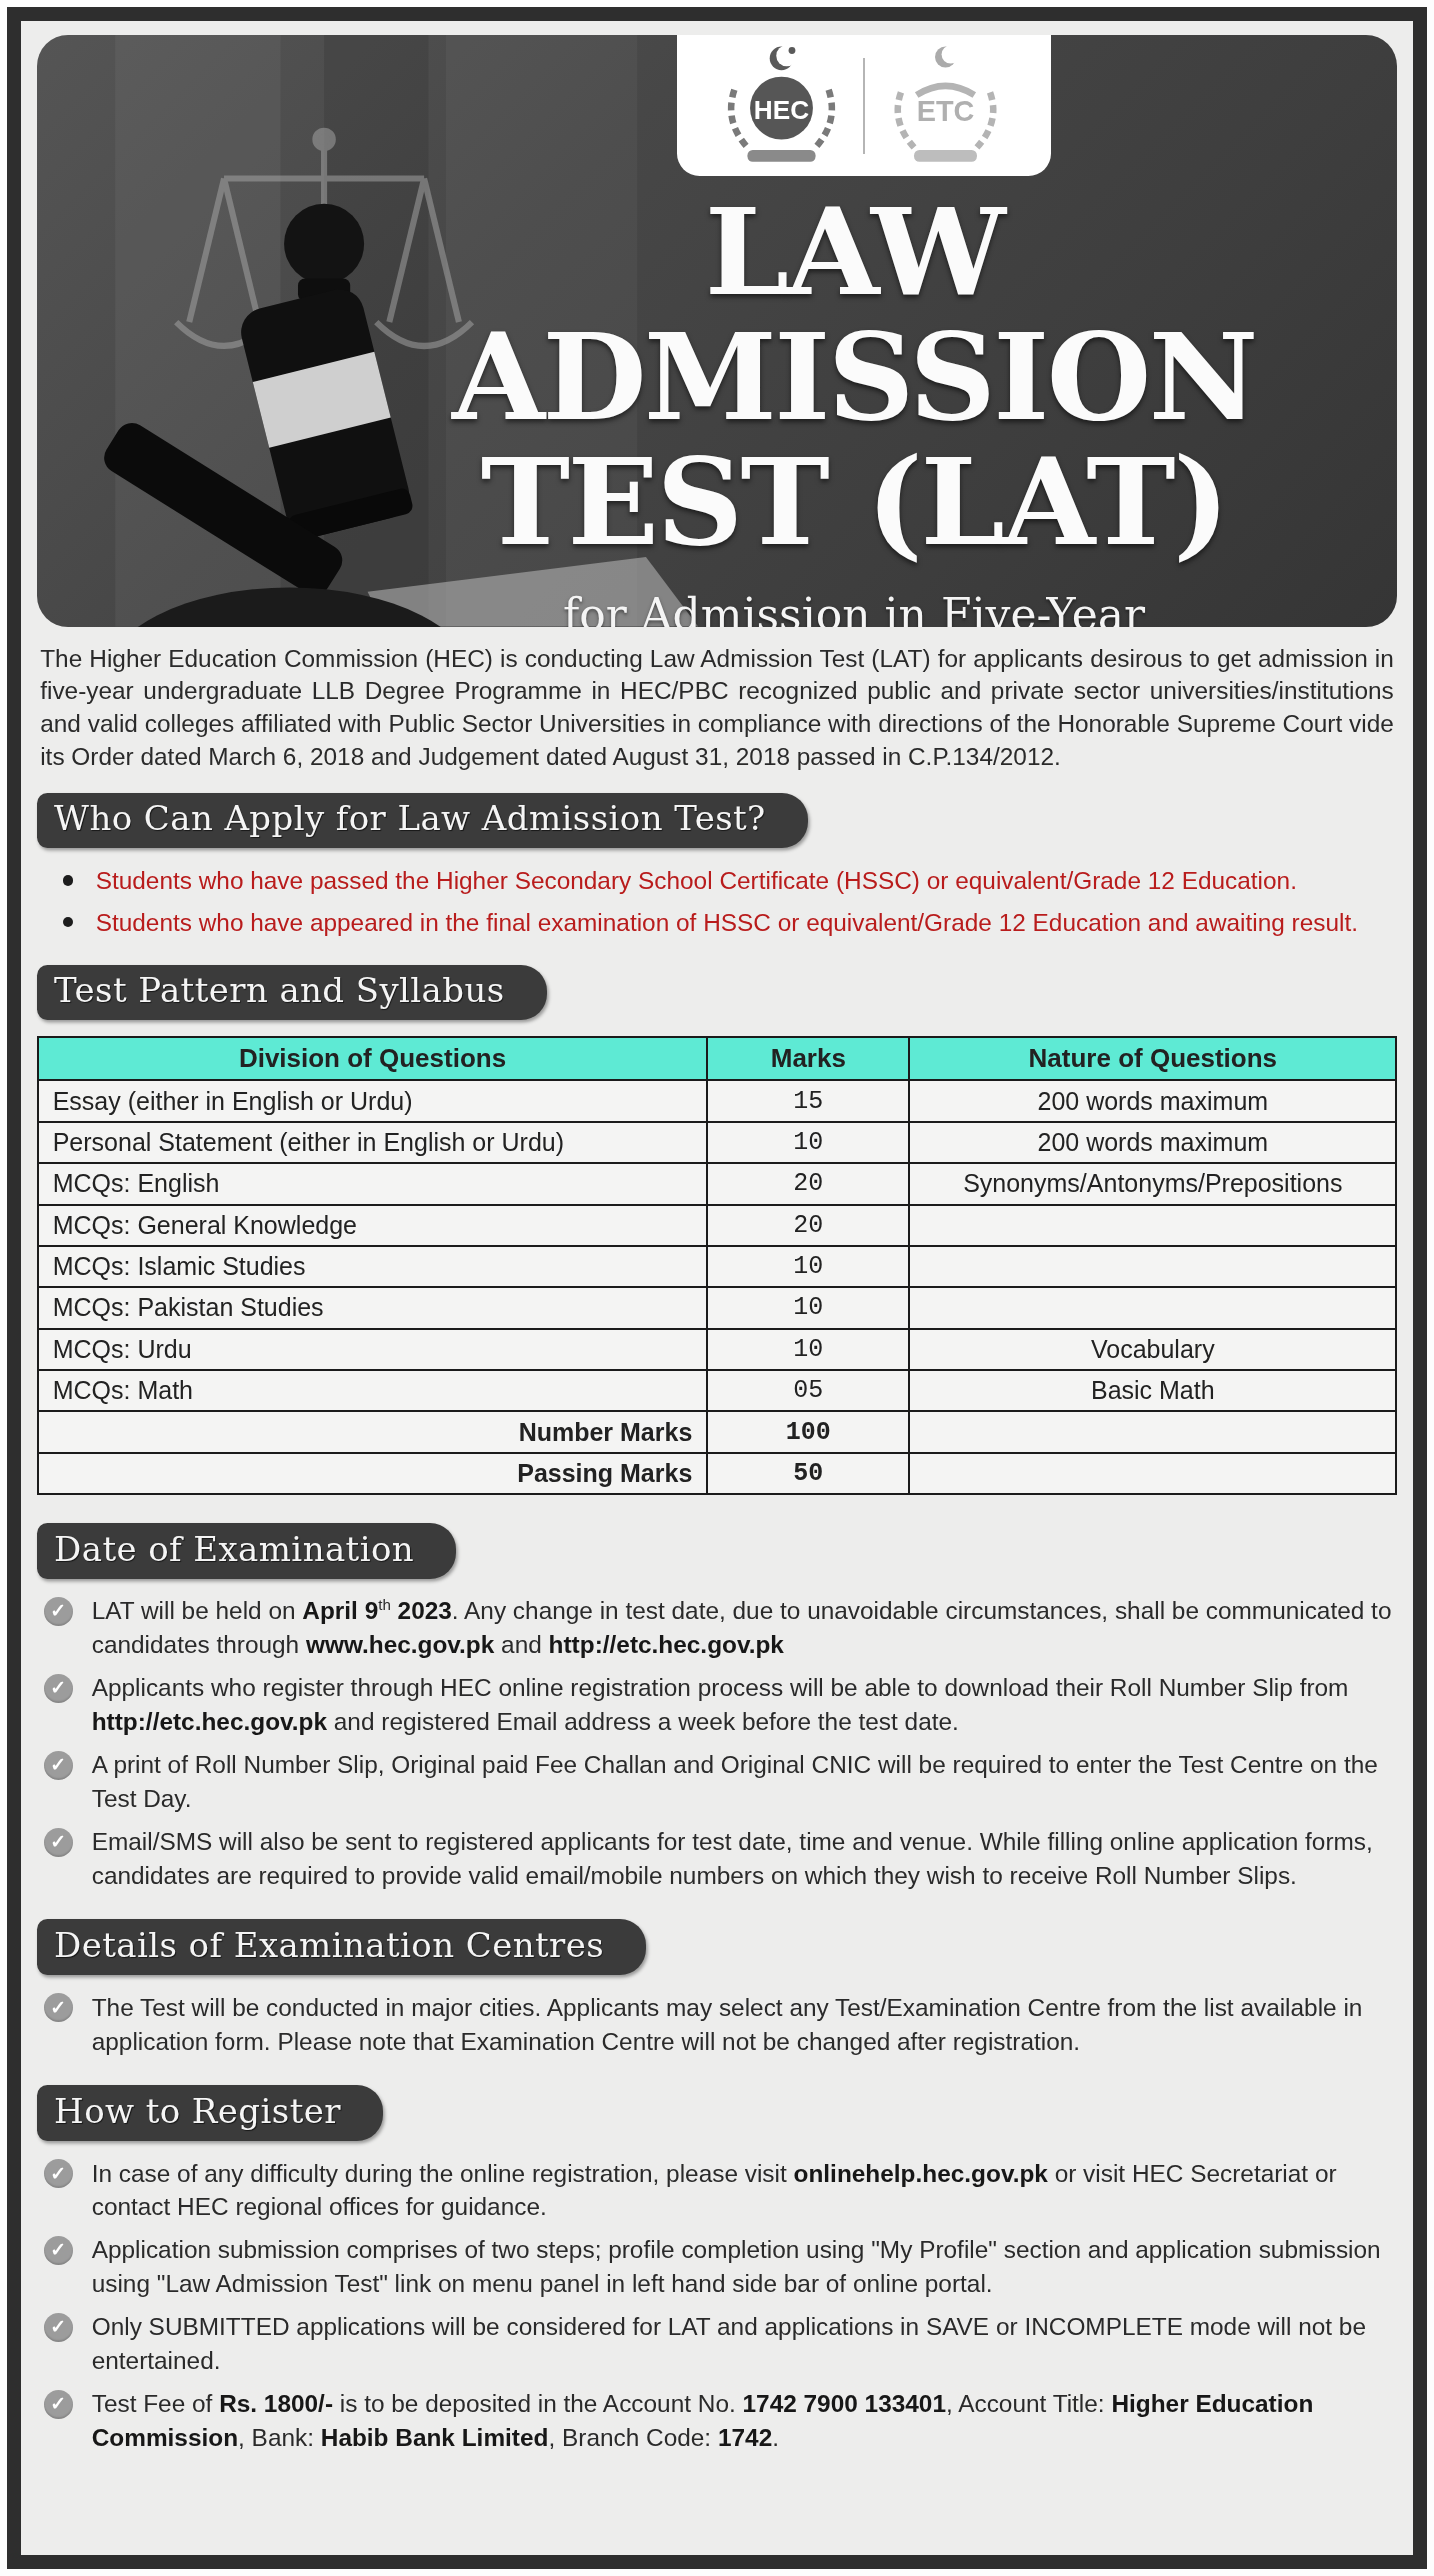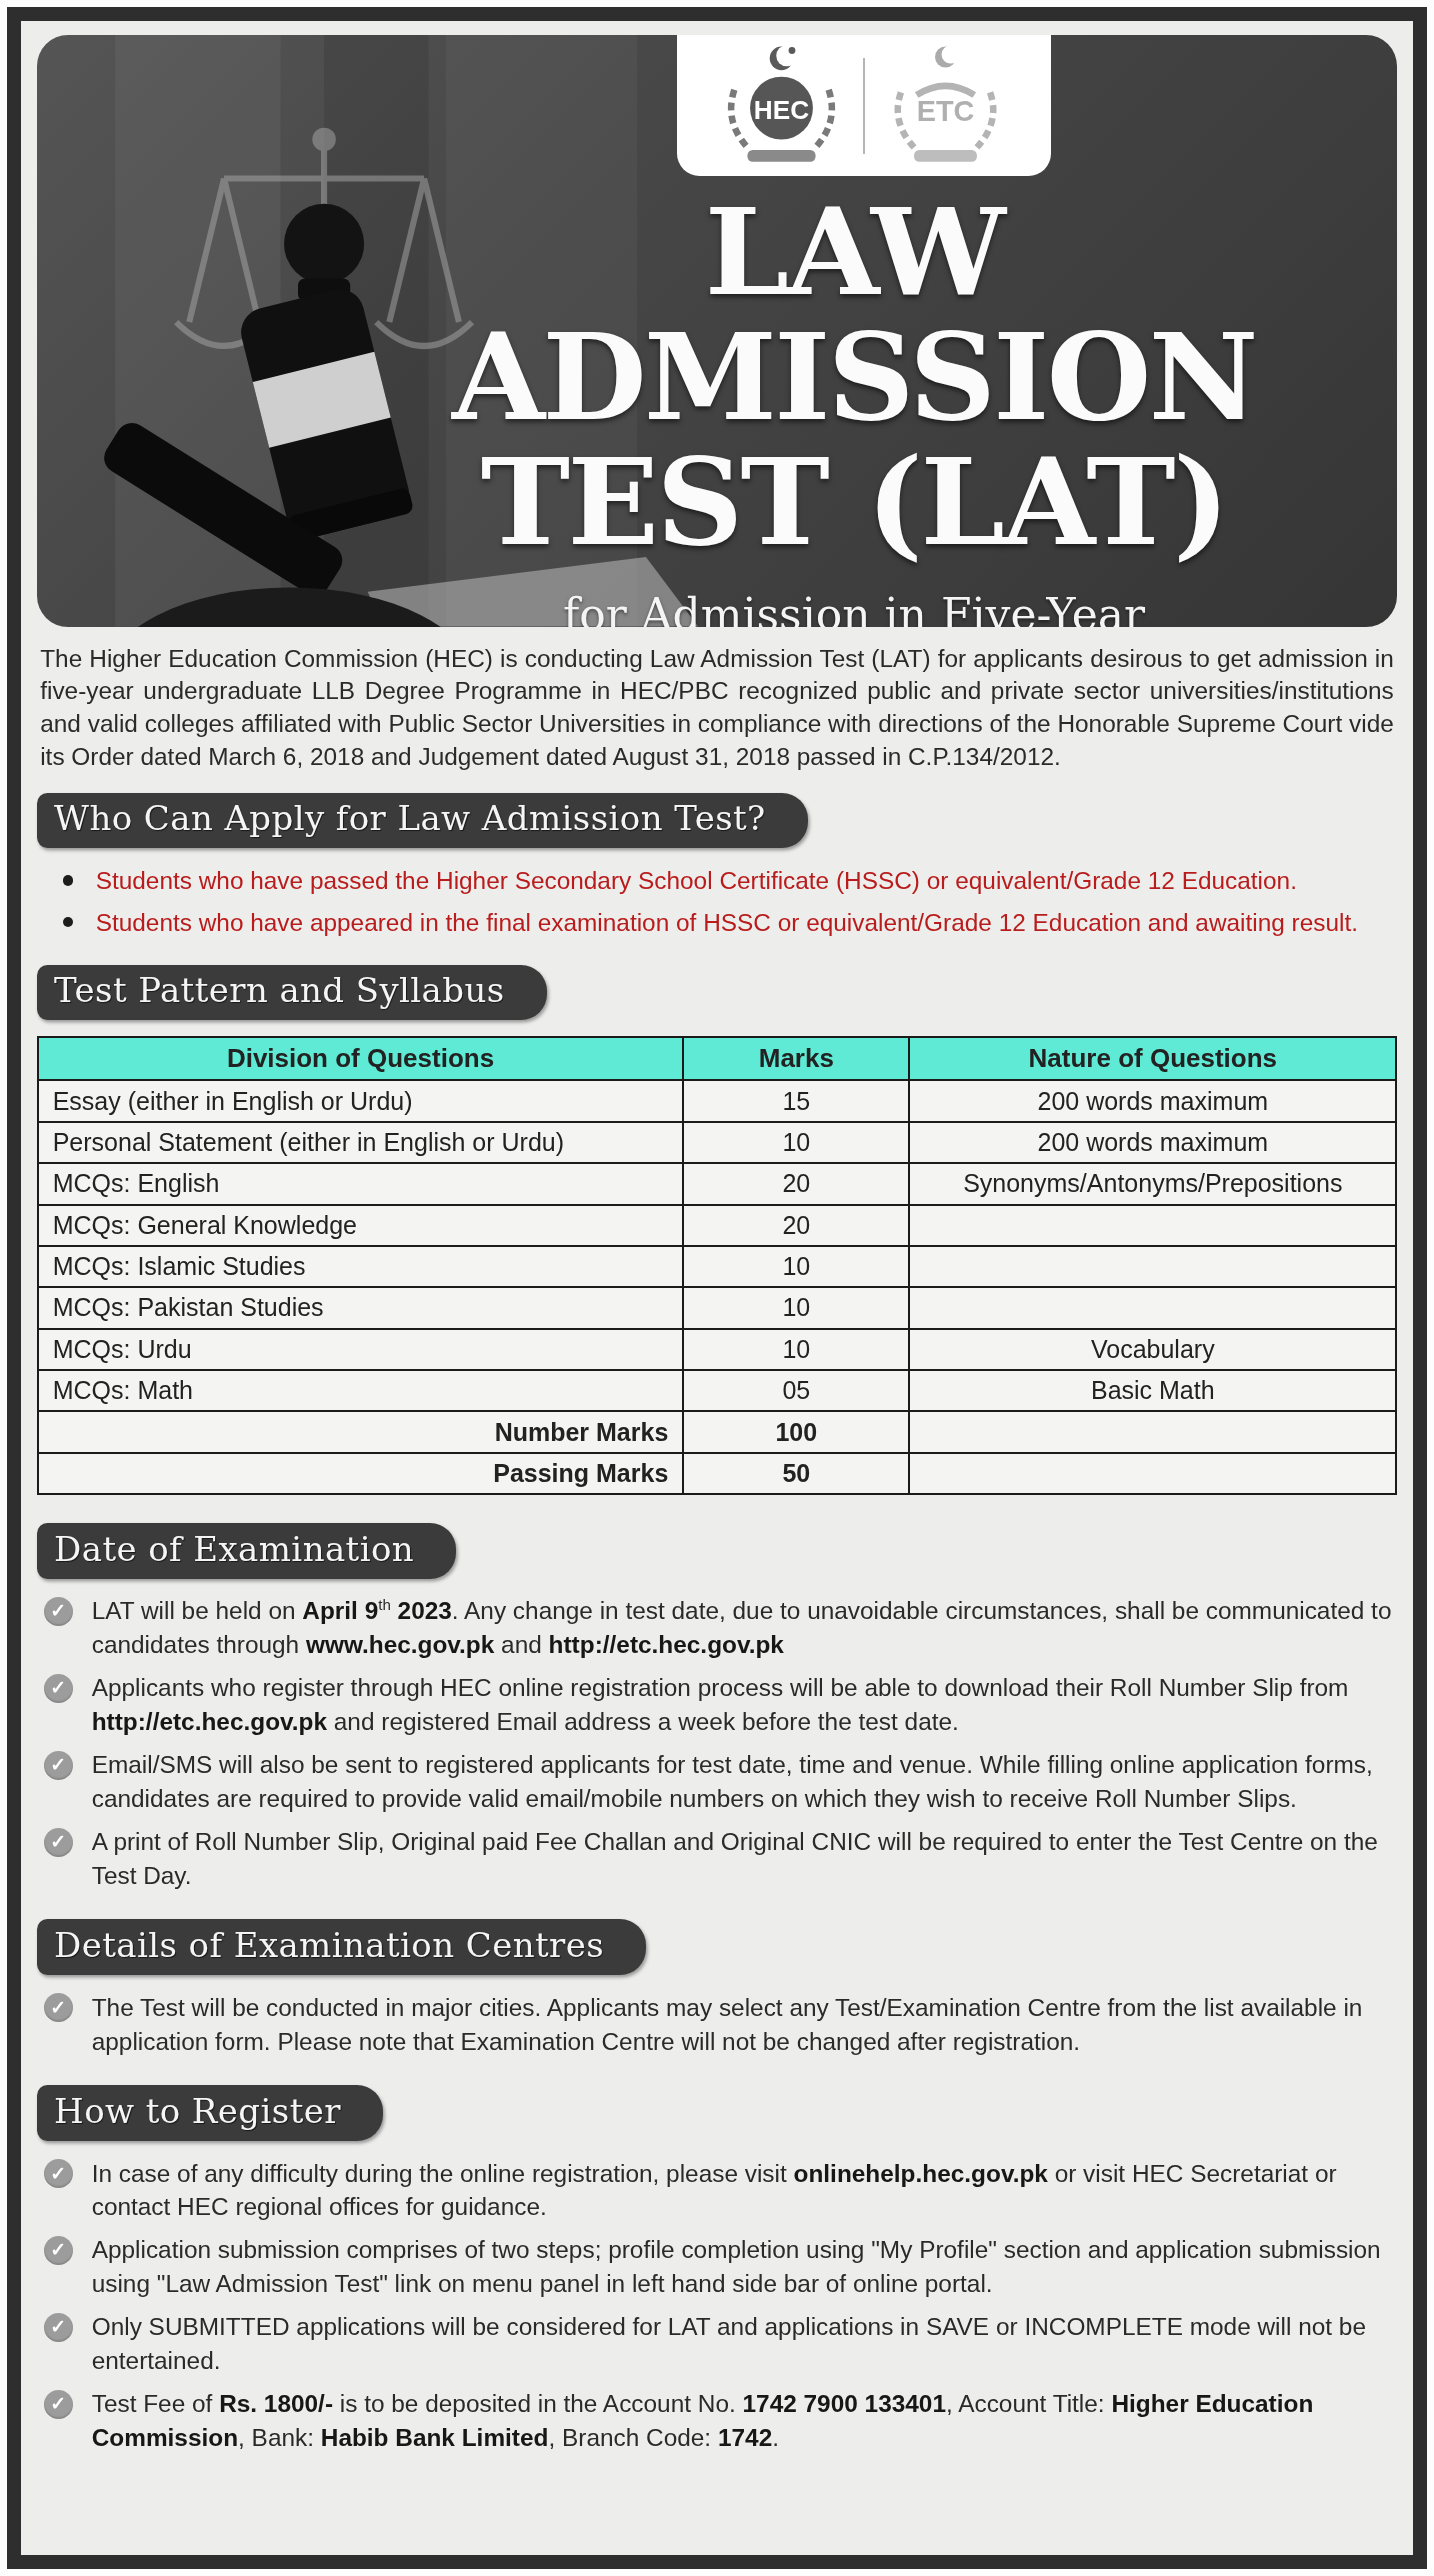--- a/index.html
+++ b/index.html
@@ -71,21 +71,21 @@
   
   table.pattern {
     width:100%; border-collapse:collapse; margin:1.7px 0 17.4px 0;
     border:2.6px solid #141414; background:#f4f4f3;
   }
   table.pattern th, table.pattern td {
     border:2.6px solid #1b1b1b; font-size:25px; padding:5.2px 14px; color:#222;
   }
   table.pattern th { background:#5eead4; text-align:center; font-size:26px; }
   td.c-div { text-align:left; }
-  td.c-marks { text-align:center; width:226px; }
+  td.c-marks { text-align:center; width:202px;font-family:Liberation Mono, monospace; }
   td.c-nature { text-align:center; width:487px; }
   td.sum-label { text-align:right; font-weight:bold; padding-right:30px; color:#111; }
   td.sum-val { text-align:center; font-weight:bold; color:#111; }
 </style>
 </head>
 <body>
 
 <div class="frame">
 
   
@@ -264,26 +264,26 @@
         <span class="txt">LAT will be held on <b>April 9</b><sup>th</sup><b> 2023</b>. Any change in test date, due to unavoidable circumstances, shall be communicated to candidates through <b>www.hec.gov.pk</b> and <b>http://etc.hec.gov.pk</b></span>
       </li>
 
       <li>
         <span class="check-icon"></span>
         <span class="txt">Applicants who register through HEC online registration process will be able to download their Roll Number Slip from <b>http://etc.hec.gov.pk</b> and registered Email address a week before the test date.</span>
       </li>
 
       <li>
         <span class="check-icon"></span>
+        <span class="txt">A print of Roll Number Slip, Original paid Fee Challan and Original CNIC will be required to enter the Test Centre on the Test Day.</span>
+      </li>
+
+      <li>
+        <span class="check-icon"></span>
         <span class="txt">Email/SMS will also be sent to registered applicants for test date, time and venue. While filling online application forms, candidates are required to provide valid email/mobile numbers on which they wish to receive Roll Number Slips.</span>
-      </li>
-
-      <li>
-        <span class="check-icon"></span>
-        <span class="txt">A print of Roll Number Slip, Original paid Fee Challan and Original CNIC will be required to enter the Test Centre on the Test Day.</span>
       </li>
     </ul>
 
   
   <div class="pill">Details of Examination Centres</div>
   <ul class="checks">
 
       <li>
         <span class="check-icon"></span>
         <span class="txt">The Test will be conducted in major cities. Applicants may select any Test/Examination Centre from the list available in application form. Please note that Examination Centre will not be changed after registration.</span>

